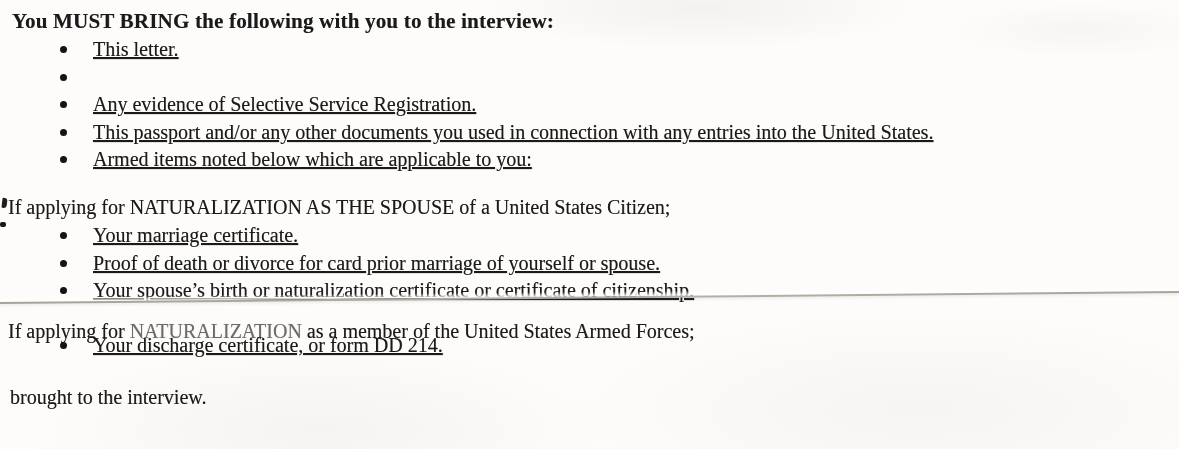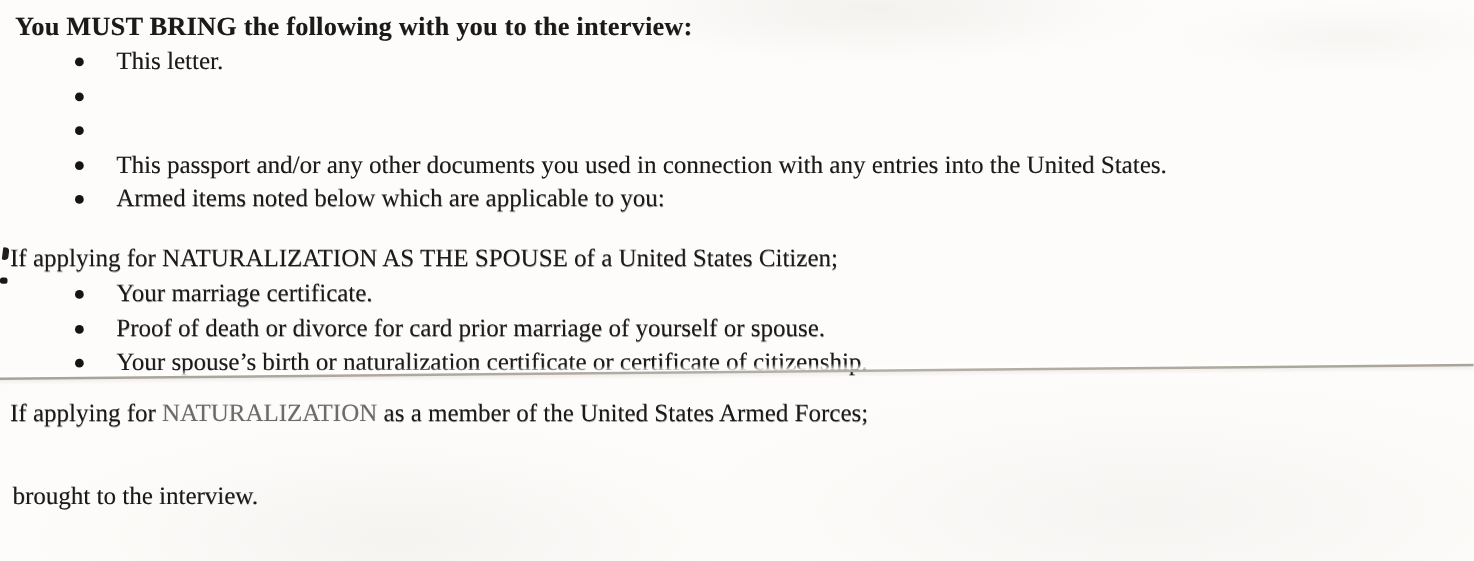--- a/index.html
+++ b/index.html
@@ -42,20 +42,21 @@
     position: absolute;
     left: 0;
     margin: 0;
     padding: 0;
     list-style: none;
   }
   ul.bullet-list li {
     display: flex;
     align-items: center;
     height: 27.5px;
+    text-decoration: underline;
   }
   .bullet-dot {
     display: inline-block;
     width: 7px;
     height: 7px;
     border-radius: 50%;
     background: #141414;
     margin-left: 60px;
     margin-right: 26px;
     flex: 0 0 auto;
@@ -136,20 +137,21 @@
   <ul class="bullet-list" id="bring-list">
     <li>
       <span class="bullet-dot"></span>
       <span class="doc-text">This letter.</span>
     </li>
     <li>
       <span class="bullet-dot"></span>
     </li>
     <li>
       <span class="bullet-dot"></span>
+      <span class="doc-text">Any evidence of Selective Service Registration.</span>
     </li>
     <li>
       <span class="bullet-dot"></span>
       <span class="doc-text">This passport and/or any other documents you used in connection with any entries into the United States.</span>
     </li>
     <li>
       <span class="bullet-dot"></span>
       <span class="doc-text">Armed items noted below which are applicable to you:</span>
     </li>
   </ul>
@@ -174,20 +176,26 @@
   <div class="crease-wrap">
     <div class="crease-glow"></div>
     <div class="crease-line"></div>
     <div class="crease-shadow"></div>
   </div>
 
   <div class="section-heading doc-text" id="military-heading">
     <span>If applying for </span><span class="faded-word">NATURALIZATION</span><span> as a member of the United States Armed Forces;</span>
   </div>
 
+  <ul class="bullet-list" id="military-list">
+    <li>
+      <span class="bullet-dot"></span>
+      <span class="doc-text">Your discharge certificate, or form DD 214.</span>
+    </li>
+  </ul>
 
   <div class="closing-para">
     <div class="line doc-text">brought to the interview.</div>
   </div>
 
   <div class="artifact-comma"></div>
   <div class="artifact-dash"></div>
 
 </div>
 

